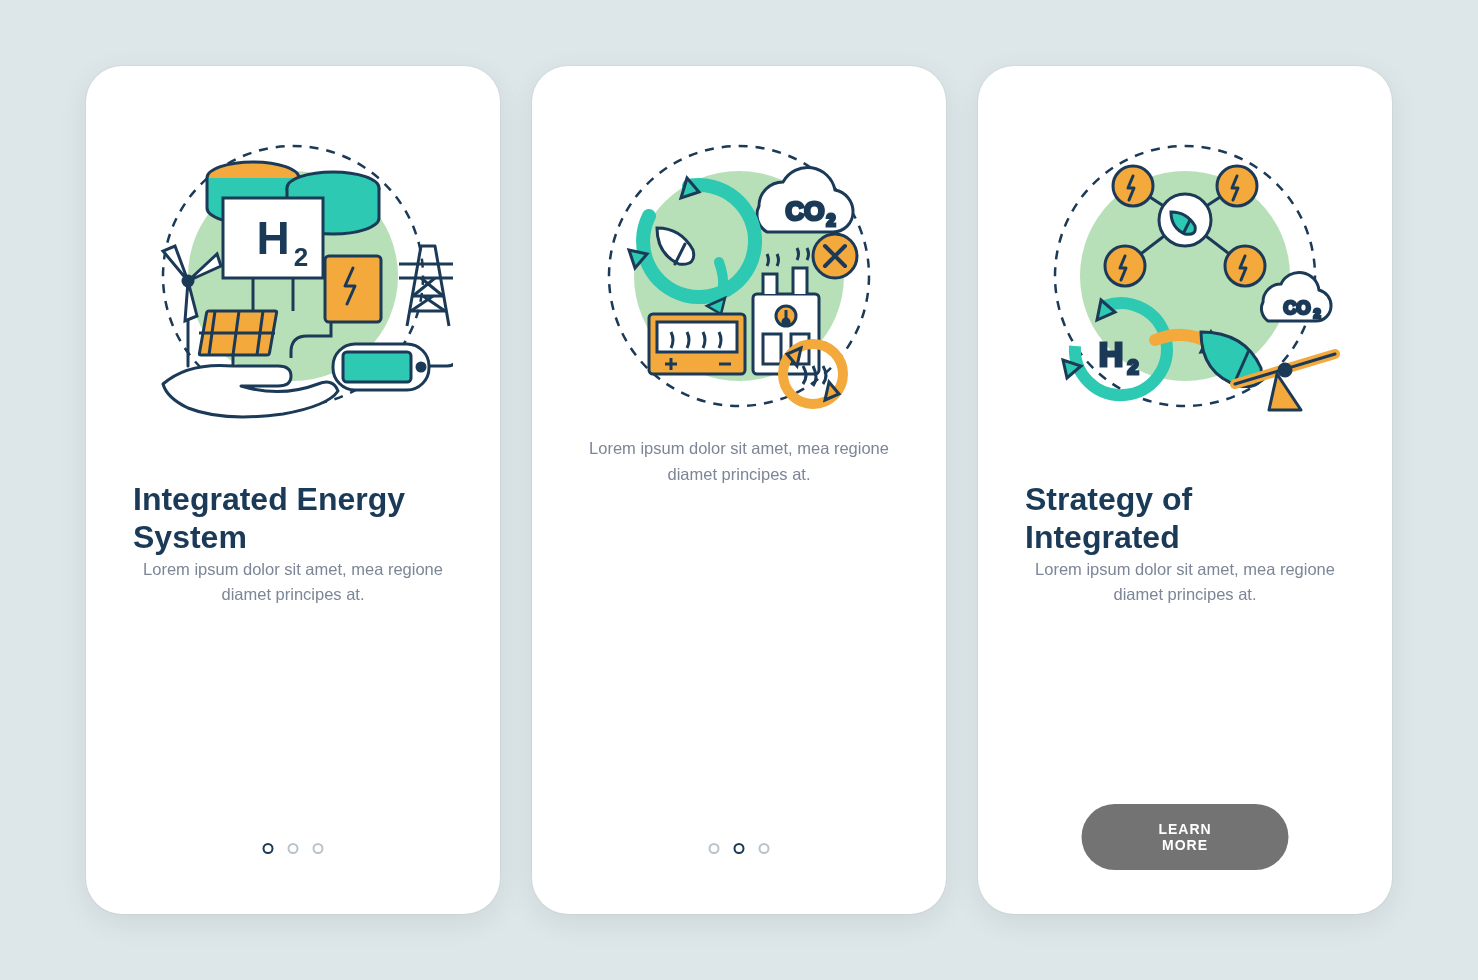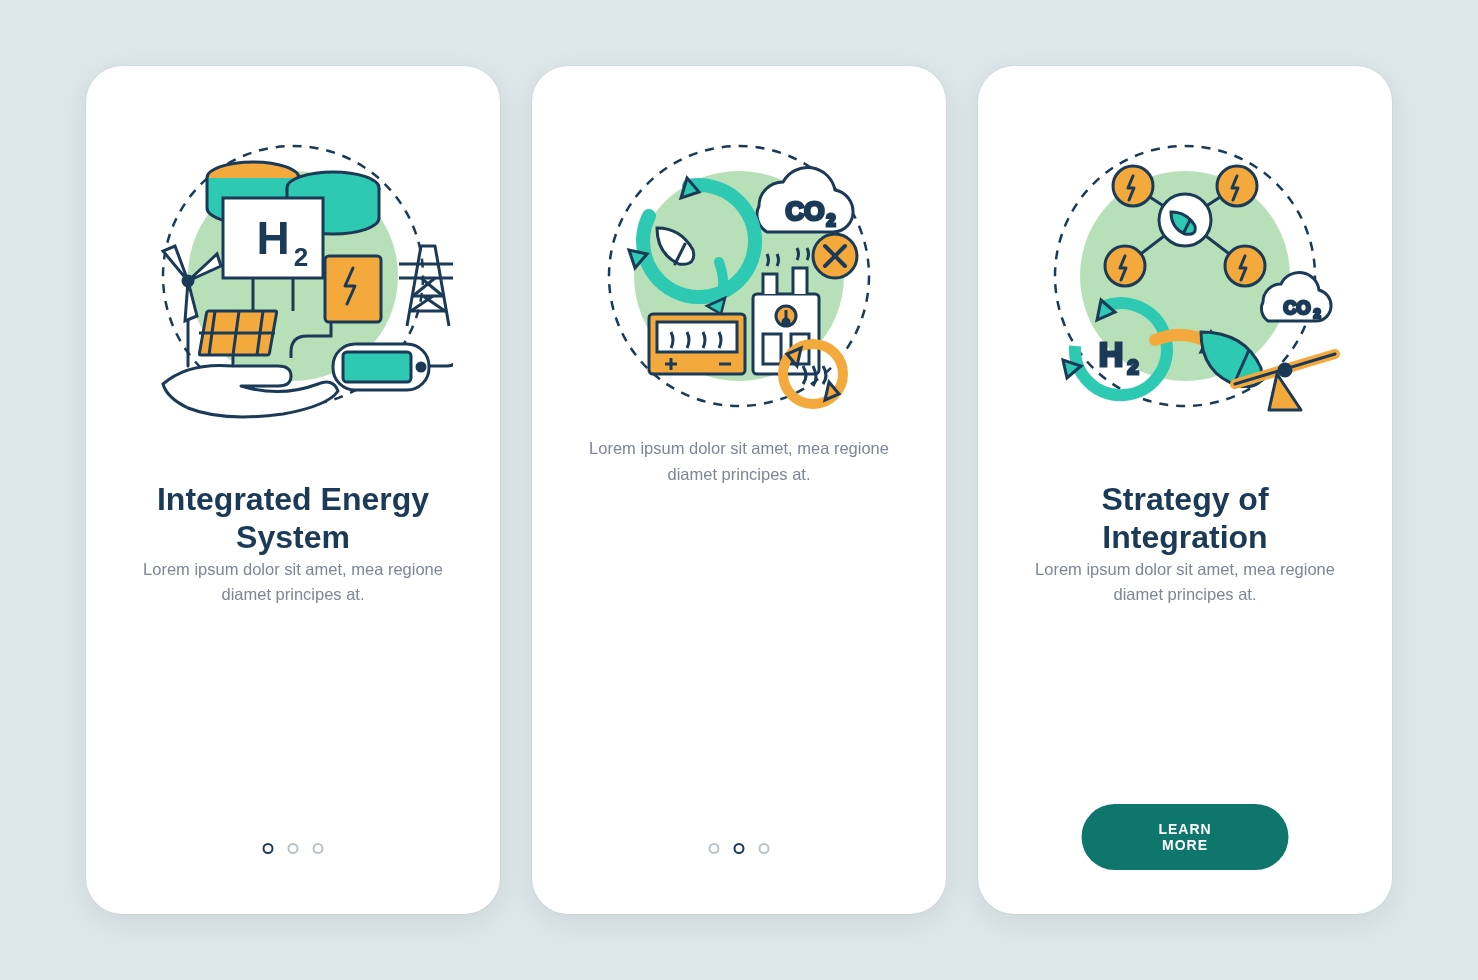--- a/index.html
+++ b/index.html
@@ -33,21 +33,20 @@
     height: 320px;
     display: flex;
     align-items: center;
     justify-content: center;
     margin-top: 10px;
   }
   .title {
     font-size: 32px;
     font-weight: 700;
     color: #1b3a57;
-    text-align: center;
     line-height: 1.2;
     margin-top: 44px;
     max-width: 320px;
   }
   .desc {
     font-size: 16.5px;
     color: #7c8696;
     text-align: center;
     line-height: 1.55;
     max-width: 300px;
@@ -68,21 +67,21 @@
     background: transparent;
   }
   .dot.inactive {
     border-color: #b9c3cc;
   }
   .cta {
     position: absolute;
     bottom: 44px;
     left: 50%;
     transform: translateX(-50%);
-    background: #0f766e;
+    background: #737373;
     color: #ffffff;
     font-size: 14px;
     font-weight: 700;
     letter-spacing: 1px;
     padding: 17px 52px;
     border-radius: 999px;
     border: none;
     cursor: pointer;
   }
 </style>
@@ -281,18 +280,18 @@
         </g>
 
         <g stroke="#1b3a57" stroke-width="3" fill="#f4a93c" stroke-linecap="round" stroke-linejoin="round">
           <path d="M210 268 L310 238" stroke-width="10" stroke="#f4a93c"></path>
           <path d="M210 268 L310 238" stroke-width="3" stroke="#1b3a57" fill="none"></path>
           <path d="M252 258 L244 294 L276 294 Z" fill="#f4a93c"></path>
           <circle cx="260" cy="254" r="6" fill="#1b3a57"></circle>
         </g>
       </svg>
     </div>
-    <h2 class="title">Strategy of Integration</h2>
+    <h2 class="title">Strategy of Integrated</h2>
     <p class="desc">Lorem ipsum dolor sit amet, mea regione diamet principes at.</p>
     <button class="cta">LEARN MORE</button>
   </div>
 
 </div>
 
 </body></html>

